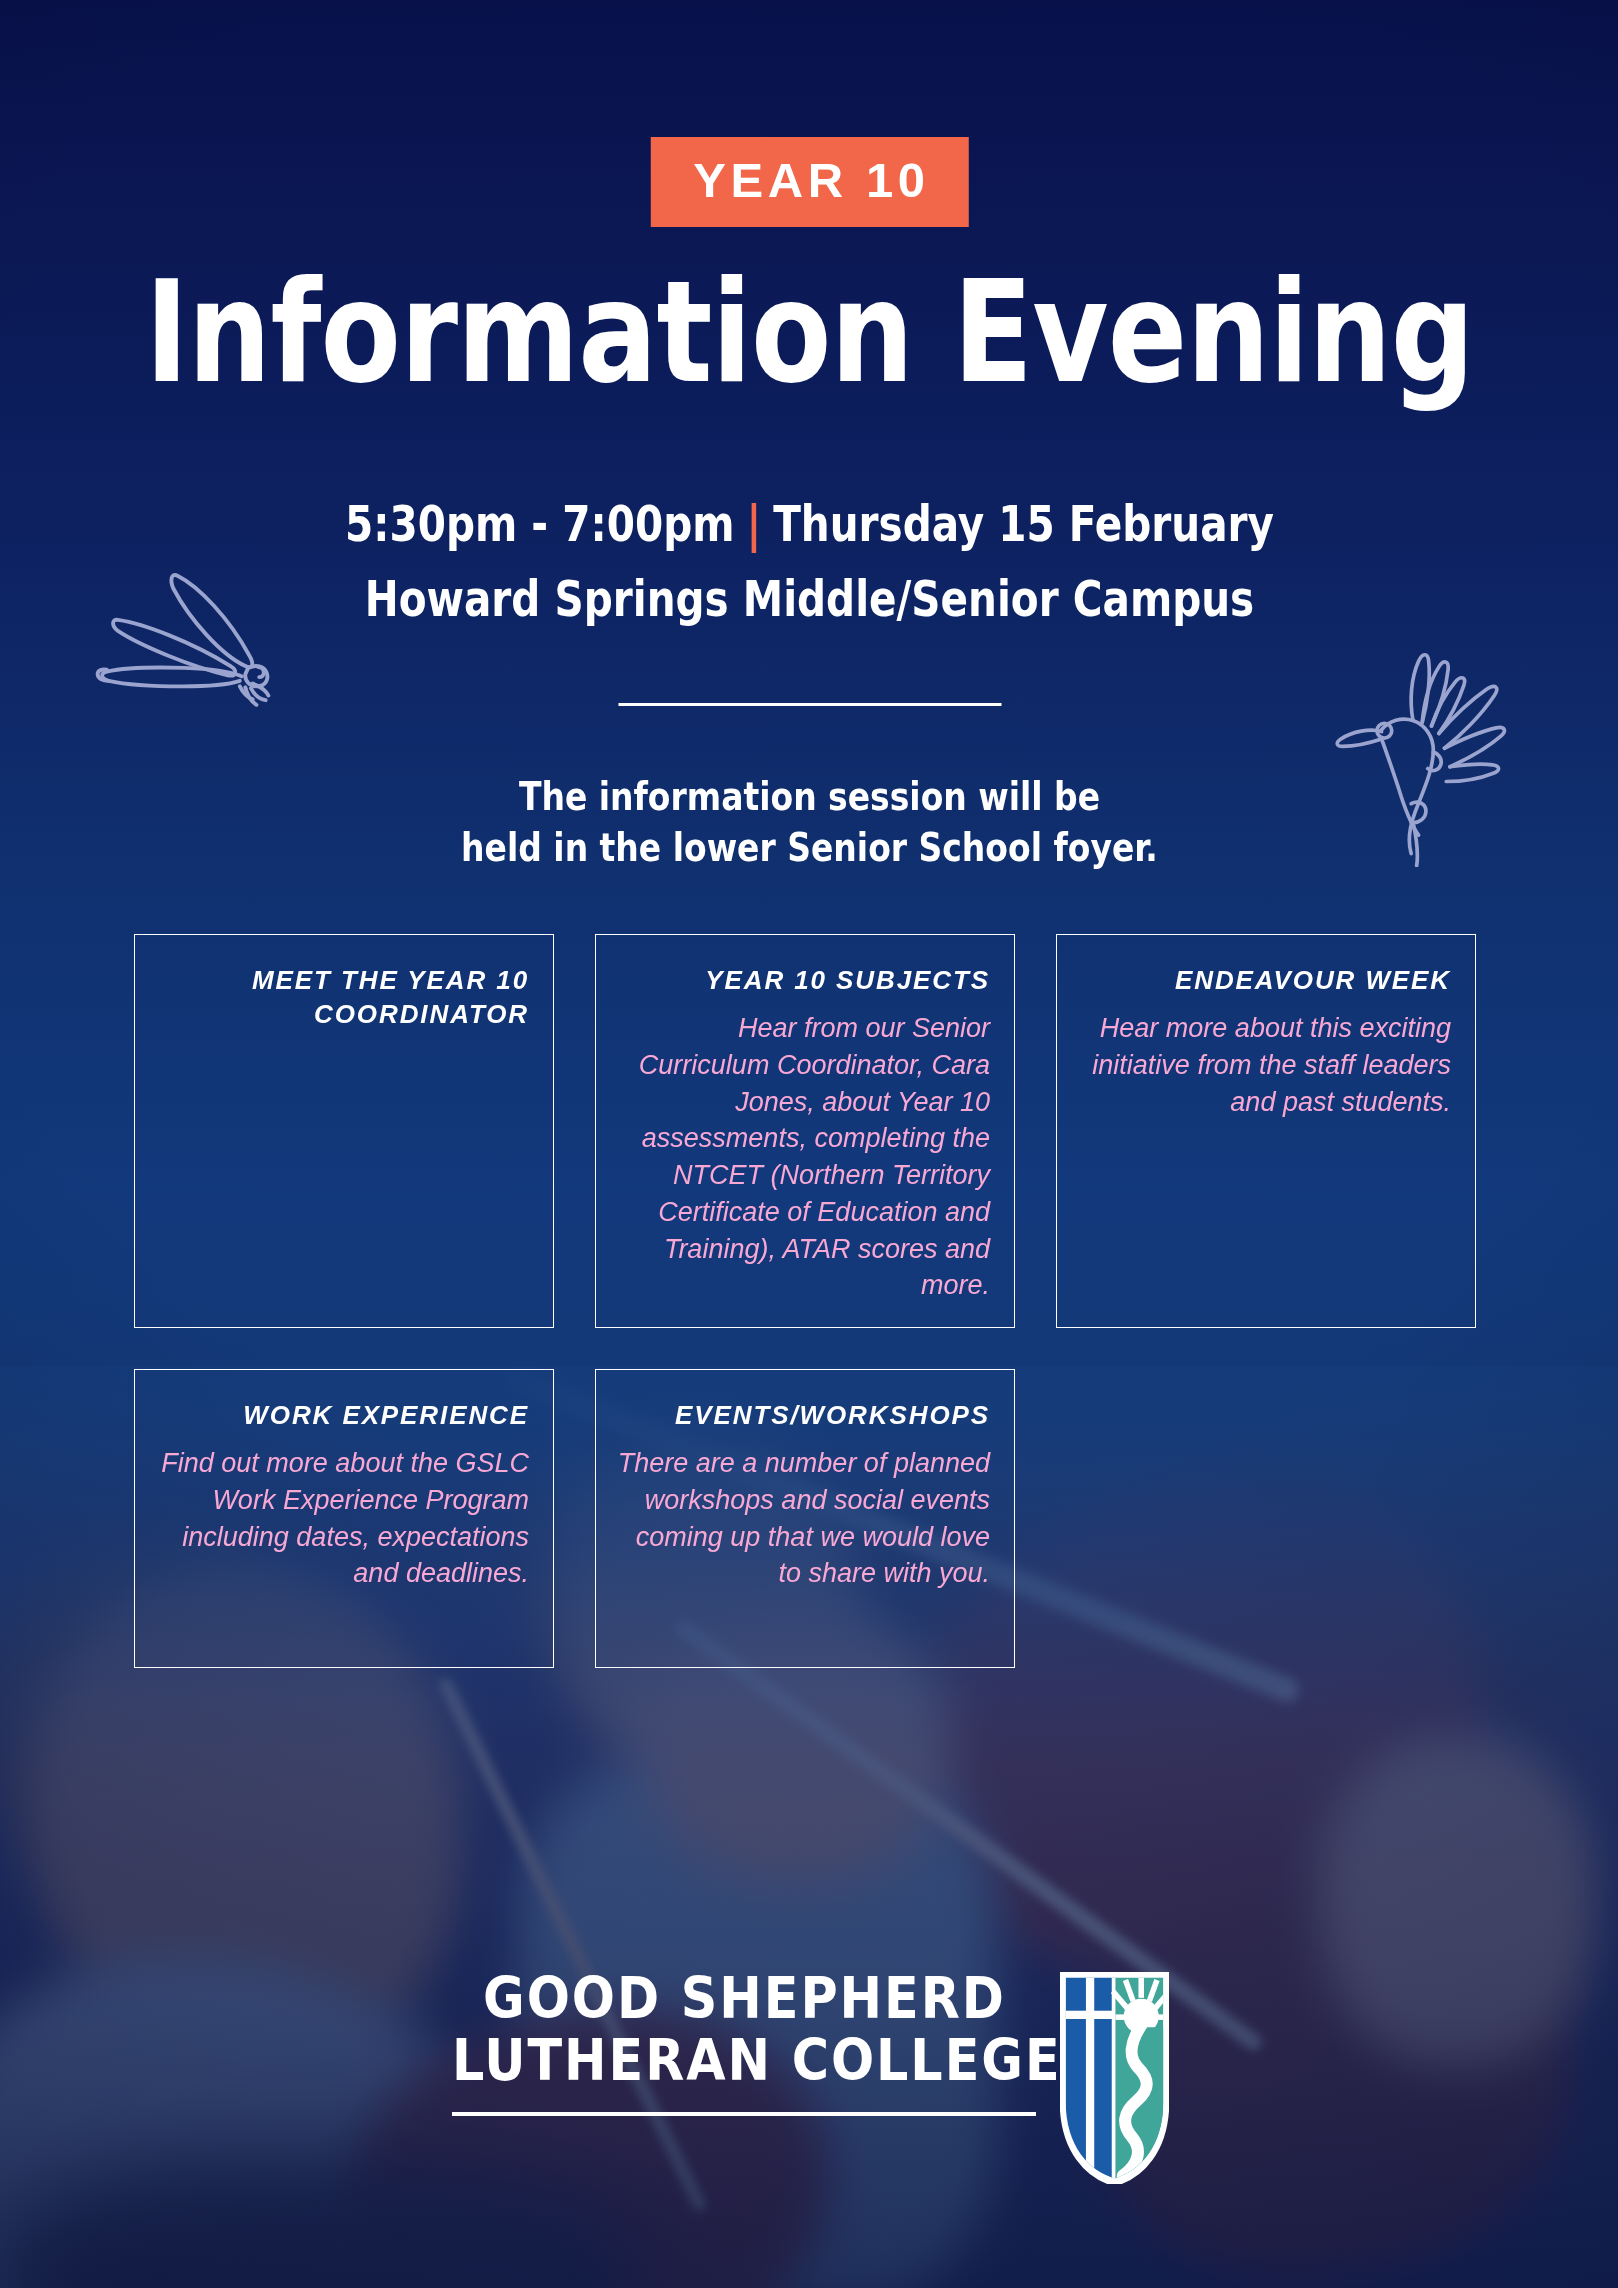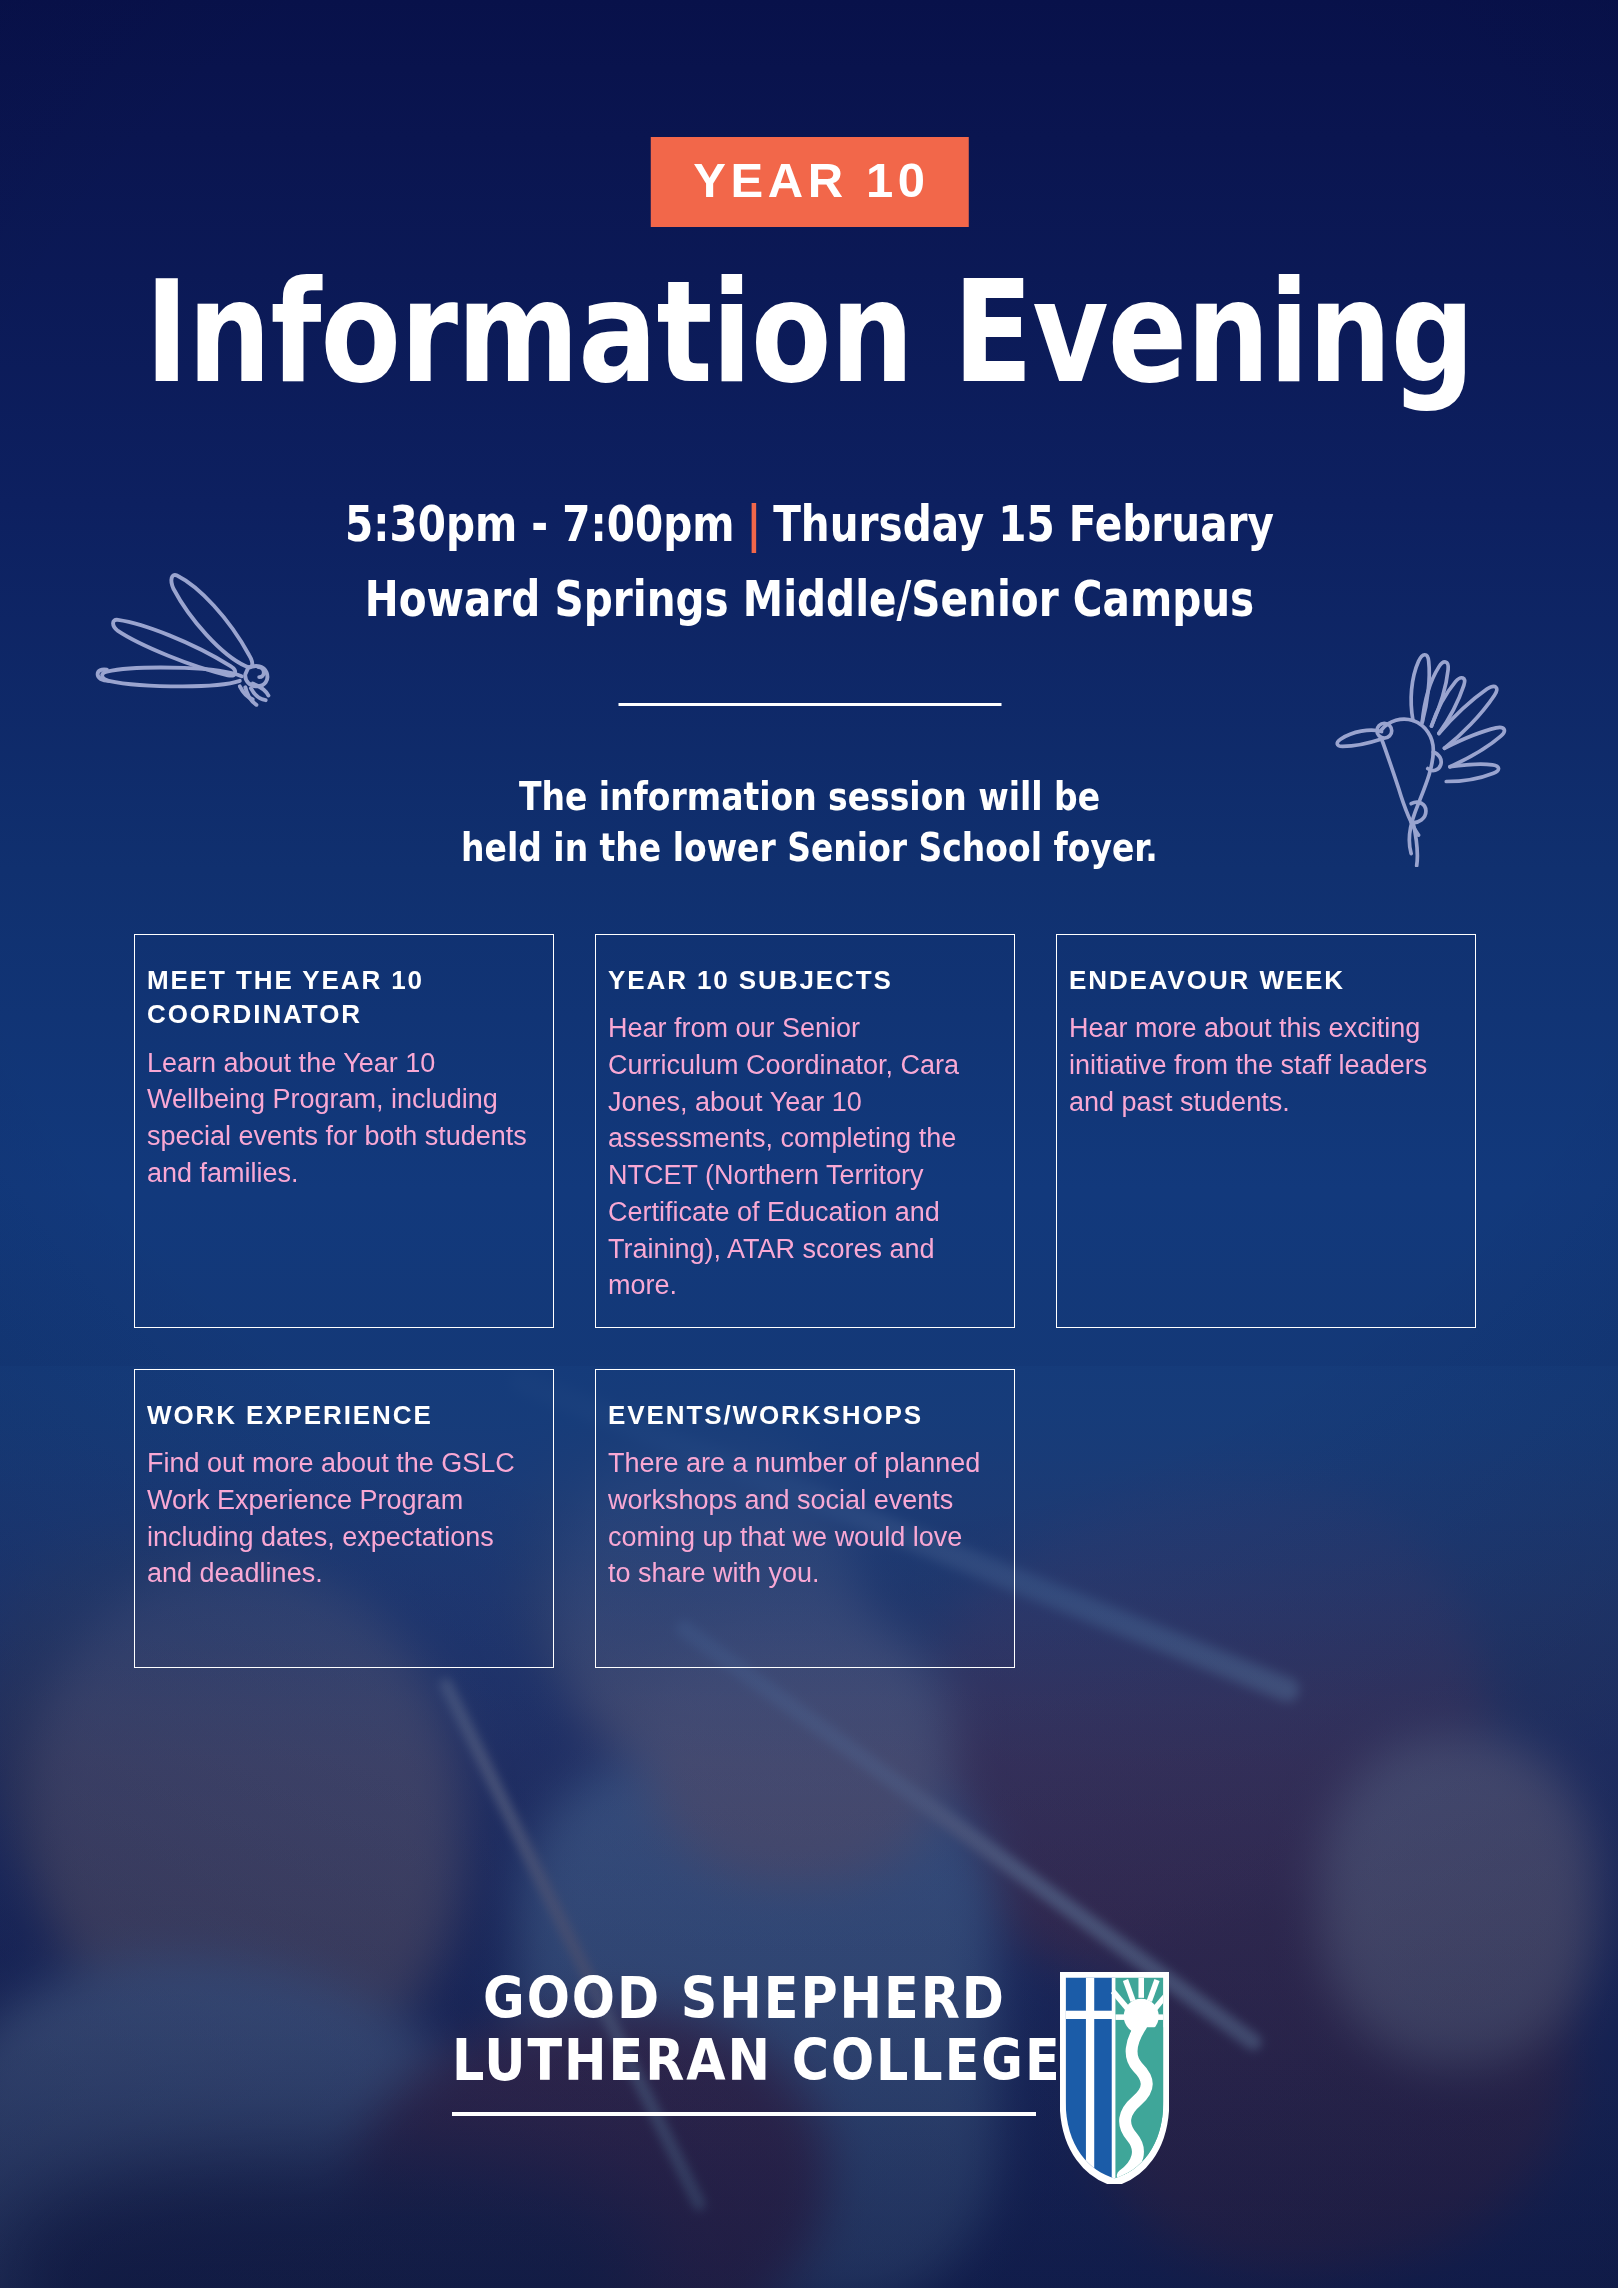--- a/index.html
+++ b/index.html
@@ -141,22 +141,23 @@
     width:1351px;
     display:grid;
     grid-template-columns:repeat(3, 420px);
     grid-auto-rows:394px;
     column-gap:41px;
     row-gap:42px;
   }
   .card {
     border:1.8px solid #ffffff;
     padding:28px 24px 0 12px;
-    text-align:left;
+    text-align:right;
     overflow:hidden;
+    font-style:italic;
   }
   .cards.row2 { top:1369px; grid-auto-rows:299px; }
 
   .card-title {
     color:#ffffff;
     font-size:26px;
     font-weight:bold;
     letter-spacing:1.9px;
     line-height:1.32;
     margin-bottom:13px;
@@ -274,21 +275,20 @@
         <path d="M146 136 C160 134 178 132 192 134 C200 135 201 140 193 143 C178 149 158 152 142 152"></path>
         <path d="M128 120 C134 122 138 128 136 134 C134 140 127 142 122 138"></path>
         <path d="M104 176 C112 172 120 176 120 184 C120 192 112 198 104 196"></path>
         <path d="M106 196 C110 214 112 230 110 243"></path>
       </svg>
     </div>
 
     <div class="cards row1">
       <div class="card">
         <div class="card-title">MEET THE YEAR 10 COORDINATOR</div>
-        <div class="card-body">Learn about the Year 10 Wellbeing Program, including special events for both students and families.</div>
       </div>
       <div class="card">
         <div class="card-title">YEAR 10 SUBJECTS</div>
         <div class="card-body">Hear from our Senior Curriculum Coordinator, Cara Jones, about Year 10 assessments, completing the NTCET (Northern Territory Certificate of Education and Training), ATAR scores and more.</div>
       </div>
       <div class="card">
         <div class="card-title">ENDEAVOUR WEEK</div>
         <div class="card-body">Hear more about this exciting initiative from the staff leaders and past students.</div>
       </div>
     </div>

